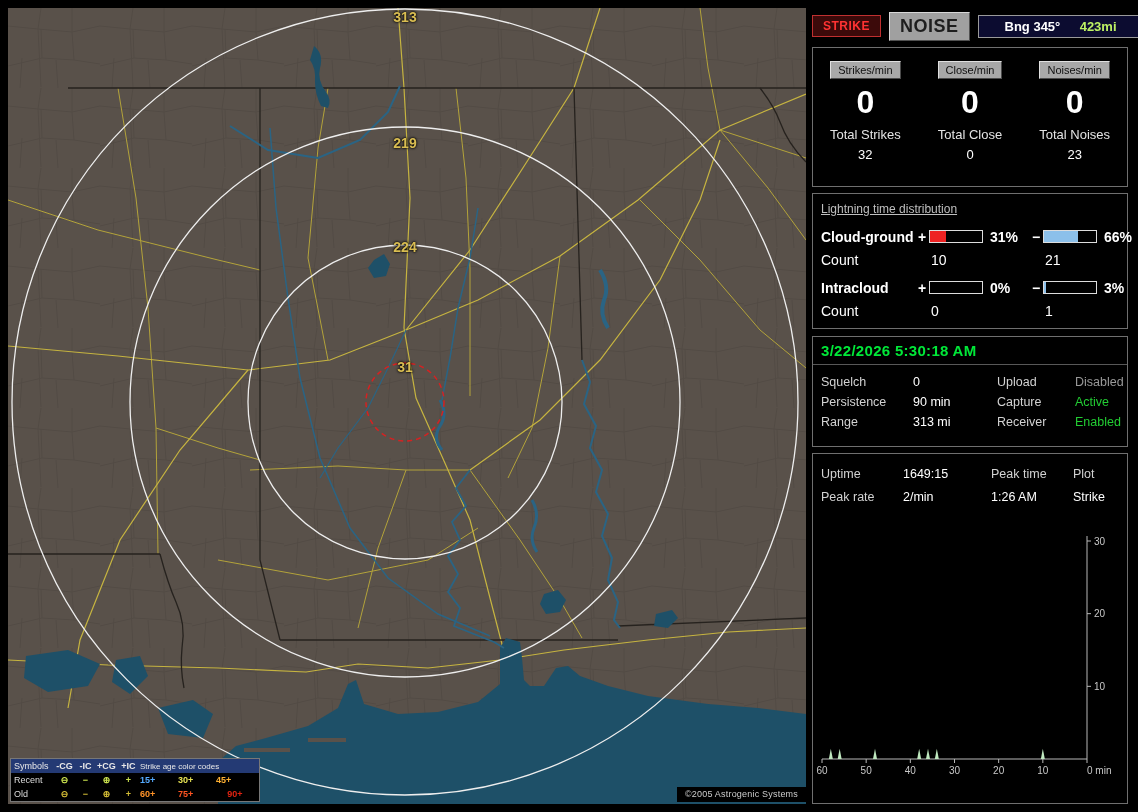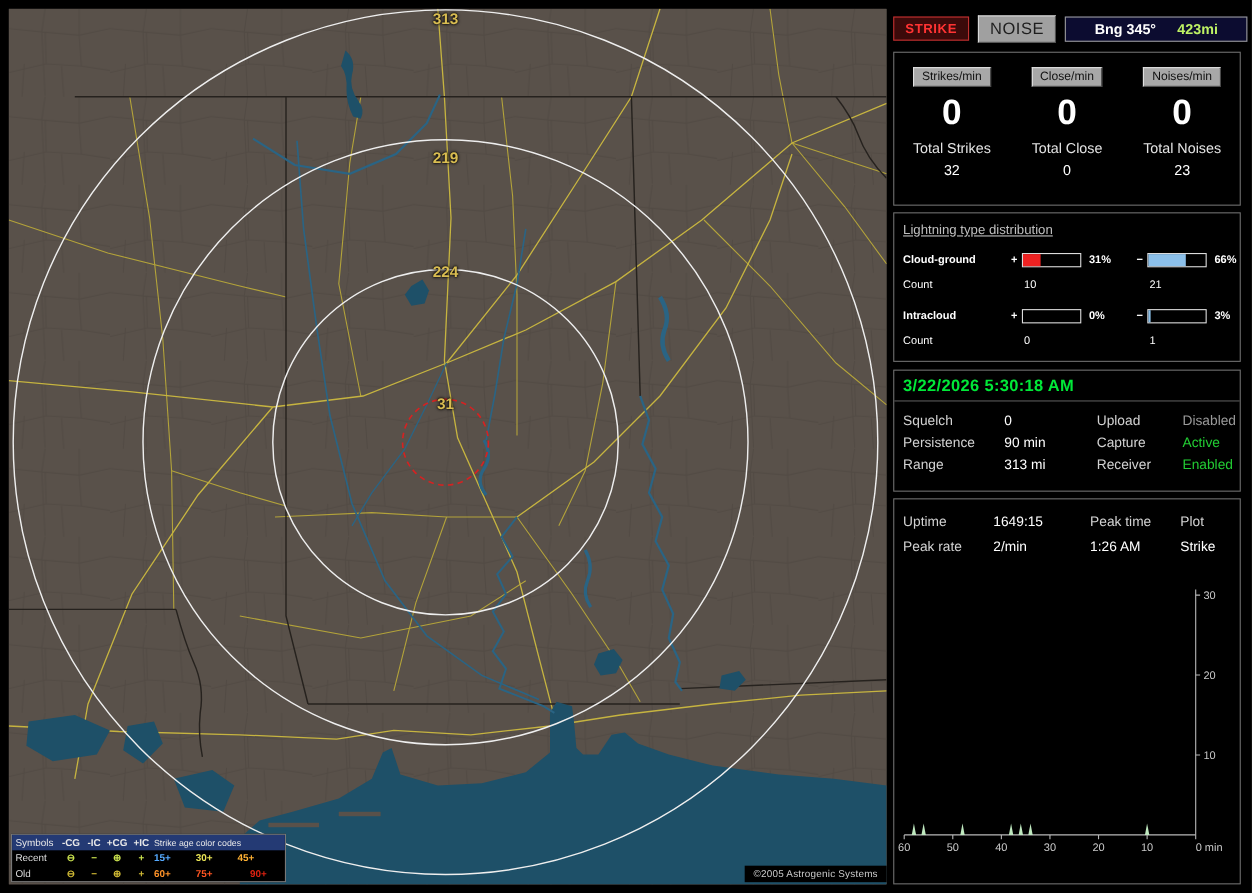--- a/index.html
+++ b/index.html
@@ -39,41 +39,41 @@
   .panel { position:absolute; left:812px; top:0; width:318px; height:812px; }
   .box { position:absolute; left:0; width:316px; border:1px solid #6f6f6f; background:#000; box-sizing:border-box; }
 
   .hdr-row { position:absolute; top:12px; left:0; width:316px; height:28px; display:flex; align-items:center; gap:8px; }
   .btn-strike {
     background:#3c0a0a; border:1px solid #c03030; color:#ff3333; font-weight:bold;
     font-size:12px; padding:3px 10px; font-family:inherit; letter-spacing:.5px; cursor:pointer;
   }
   .btn-noise {
     background:#a0a0a0; border:1px solid; border-color:#d8d8d8 #505050 #505050 #d8d8d8;
-    color:#1e1e1e; font-weight:normal; font-size:15px; padding:3px 10px; font-family:inherit; letter-spacing:.5px; cursor:pointer;
+    color:#1e1e1e; font-weight:bold; font-size:18px; padding:3px 10px; font-family:inherit; letter-spacing:.5px; cursor:pointer;
   }
   .bng-box {
     margin-left:auto; background:#0c0c30; border:1px solid #9a9a9a; padding:3px 26px;
     display:flex; gap:16px; min-width:112px; justify-content:space-between;
     font-size:13px; font-weight:bold;
   }
 
   .rates { top:47px; height:140px; display:flex; }
   .rate-col { flex:1; text-align:center; padding-top:12px; }
   .gbtn {
     background:#a8a8a8; border:1px solid; border-color:#e0e0e0 #4a4a4a #4a4a4a #e0e0e0;
     color:#111; font-size:11px; padding:2px 7px; font-family:inherit; cursor:pointer;
   }
   .bignum { font-size:32px; font-weight:bold; margin-top:7px; line-height:32px; }
   .tlabel { font-size:13px; color:#e4e4e4; margin-top:9px; }
   .tval   { font-size:13px; margin-top:5px; }
 
   .dist { top:193px; height:136px; padding:6px 8px; }
   .dist-title { color:#bfbfbf; font-size:12px; text-decoration:underline; margin:2px 0 9px; }
-  .drow { display:grid; grid-template-columns:94px 14px 56px 44px 14px 56px 36px; align-items:center; height:23px; font-size:10px; }
+  .drow { display:grid; grid-template-columns:94px 14px 56px 44px 14px 56px 36px; align-items:center; height:23px; font-size:14px; }
   .dlabel { font-weight:bold; }
   .sign { text-align:center; font-weight:bold; }
   .bar { width:52px; height:11px; border:1px solid #dddddd; background:#000; display:inline-block; }
   .bar i { display:block; height:100%; width:0; }
   .pct { font-weight:bold; padding-left:5px; }
   .cnt { padding-left:2px; }
 
   .status { top:336px; height:111px; padding:5px 8px; }
   .datetime { font-size:15px; font-weight:bold; letter-spacing:.3px; }
   .sep { border-bottom:1px solid #585858; margin:5px -8px 7px; }
@@ -236,21 +236,21 @@
     </div>
     <div class="rate-col">
       <button class="gbtn">Noises/min</button>
       <div class="bignum">0</div>
       <div class="tlabel">Total Noises</div>
       <div class="tval">23</div>
     </div>
   </div>
 
   <div class="box dist">
-    <div class="dist-title">Lightning type distribution</div>
+    <div class="dist-title">Lightning time distribution</div>
 
     <div class="drow">
       <span class="dlabel">Cloud-ground</span>
       <span class="sign">+</span>
       <span class="bar">
           <i style="width: 31%; background: rgb(238, 34, 34);"></i>
         </span>
       <span class="pct">31%</span>
       <span class="sign">−</span>
       <span class="bar">

